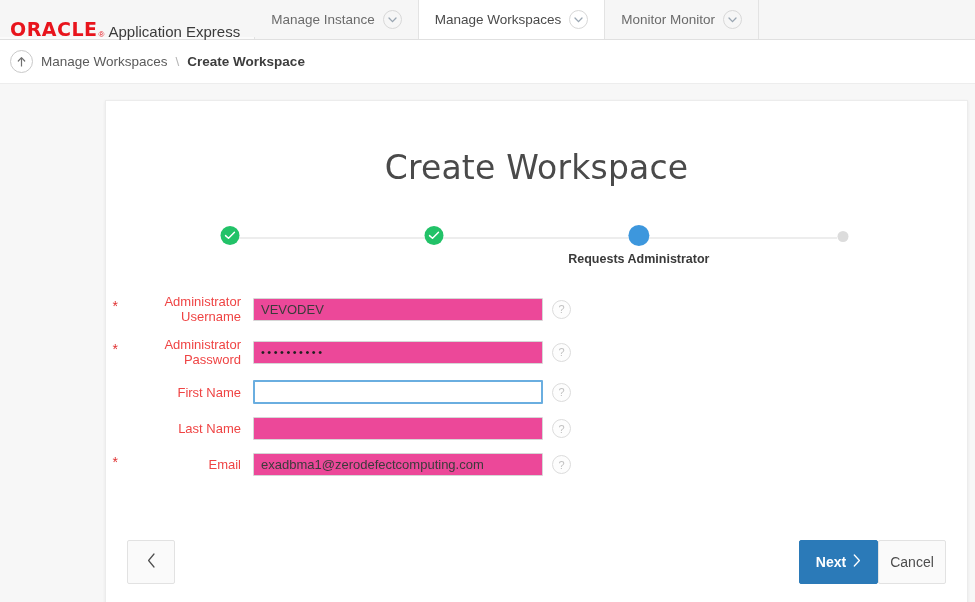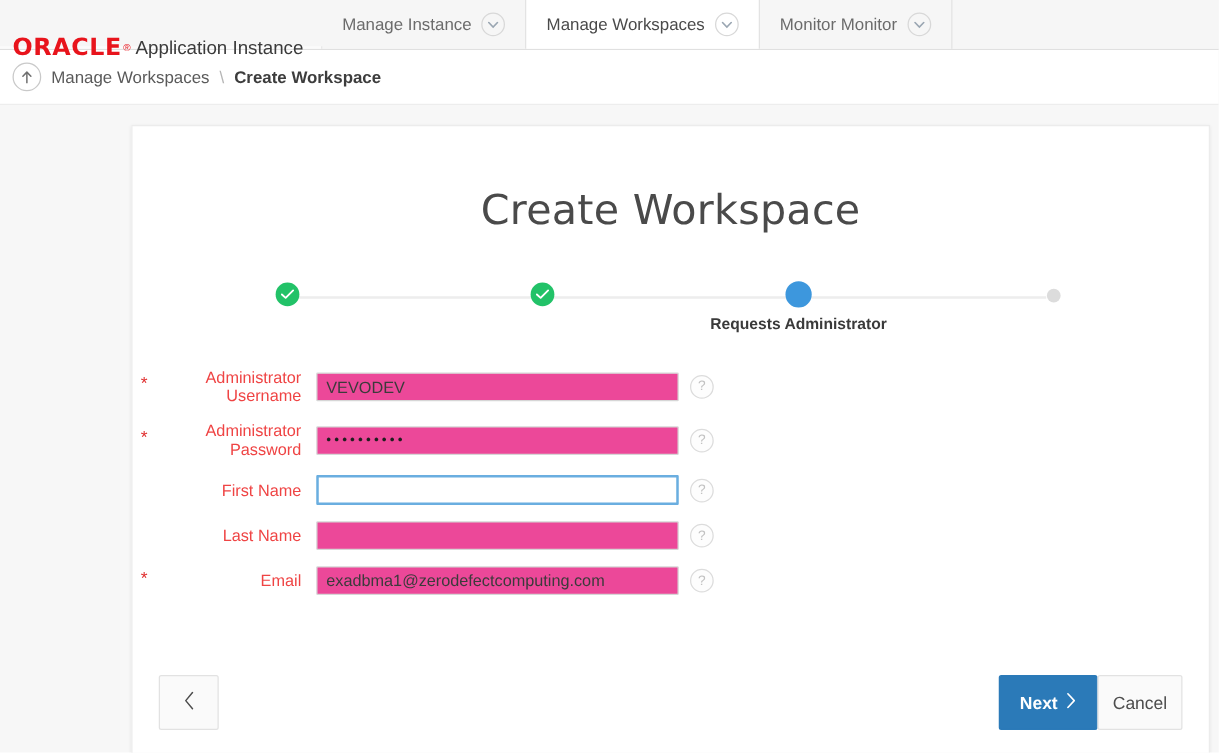--- a/index.html
+++ b/index.html
@@ -19,21 +19,21 @@
   .topbar {
     height: 39px;
     background: #f6f6f6;
     border-bottom: 1px solid #e0e0e0;
     display: flex;
     align-items: stretch;
     position: relative;
   }
   .brand {
     display: flex;
-    align-items: center;
+    align-items: flex-end;
     padding: 0 14px 0 10px;
     border-right: 1px solid #e3e3e3;
     background: #fbfbfb;
     white-space: nowrap;
     margin-top: 37px;
   }
   .brand-oracle {
     color: #e8141c;
     font-size: 19px;
     font-weight: bold;
@@ -306,21 +306,21 @@
     gap: 7px;
   }
 </style>
 </head>
 <body>
 
 <div class="topbar">
   <div class="brand">
     <span class="brand-oracle">ORACLE</span>
       <span class="brand-reg">®</span>
-    <span class="brand-app">Application Instance</span>
+    <span class="brand-app">Application Express</span>
   </div>
 
   <div class="navtabs">
     <div class="navtab">
       <span>Manage Instance</span>
       <span class="chev-circle">
         <svg width="9" height="6" viewBox="0 0 9 6">
             <path d="M1 1 L4.5 4.6 L8 1" stroke="#9aa6b2" stroke-width="1.3" fill="none" stroke-linecap="round"></path>
           </svg>
       </span>

